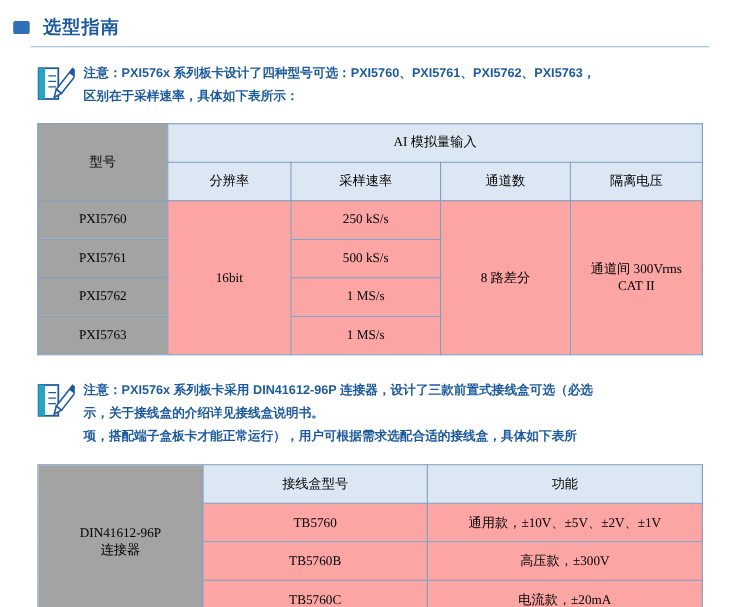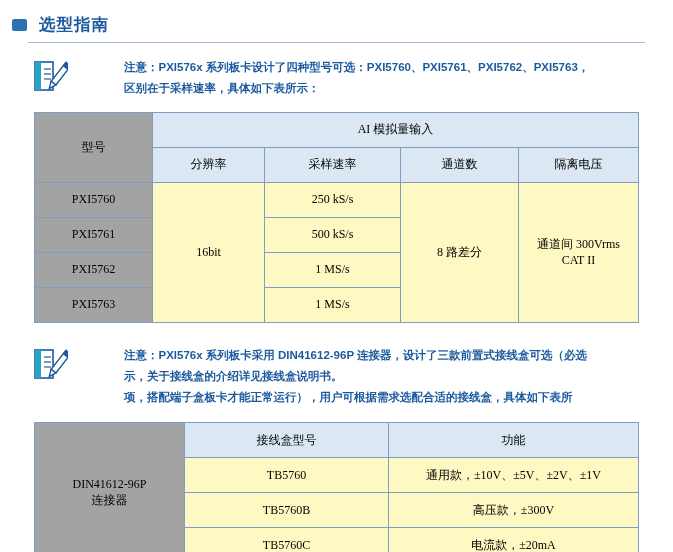--- a/index.html
+++ b/index.html
@@ -39,21 +39,20 @@
   .header-rule {
     margin: 6px 28px 0 28px;
     border-bottom: 1px solid #9fbcd8;
   }
 
   
   .note-block {
     display: flex;
     align-items: flex-start;
     margin: 14px 30px 0 34px;
-    gap: 48px;
   }
   .note-icon {
     width: 34px;
     height: 36px;
     flex: none;
     margin-right: 8px;
     margin-top: 2px;
     position: relative;
   }
   .note-text {
@@ -84,21 +83,21 @@
   }
   .hdr {
     background: #dbe8f4;
     height: 26px;
   }
   .label-cell {
     background: #a3a3a3;
     height: 26px;
   }
   .plain {
-    background: #fef9c3;
+    background: #fca5a5;
     height: 26px;
   }
 
   .t1 { margin-top: 12px; }
   .t2 { margin-top: 14px; }
 
   .spacer-sm { height: 8px; }
 </style>
 </head>
 <body>

